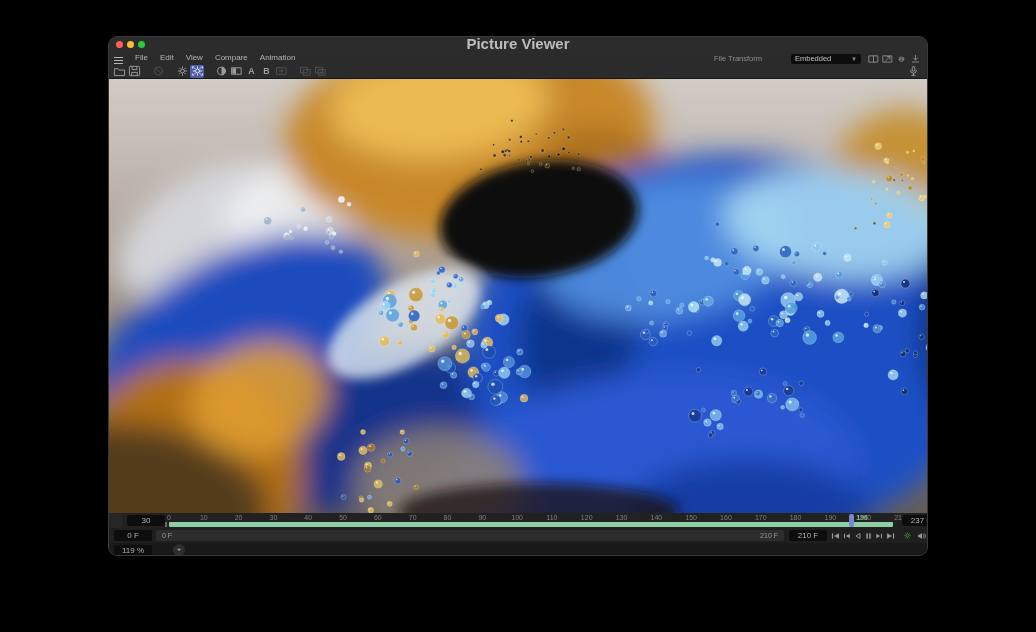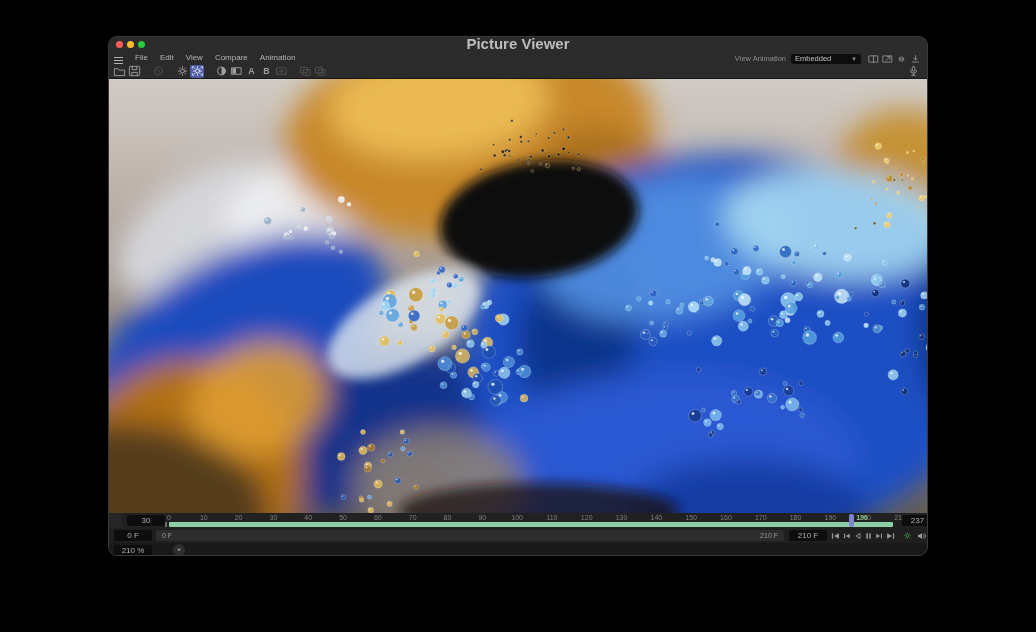--- a/index.html
+++ b/index.html
@@ -13,21 +13,21 @@
   .t-red{left:7px;background:#ff5f57;} .t-yellow{left:18px;background:#febc2e;} .t-green{left:29px;background:#28c840;}
   .title{width:100%;text-align:center;font-size:15px;font-weight:bold;color:#bdbdbd;line-height:14px;}
   
   .menubar{position:absolute;left:0;top:14px;width:100%;height:13px;background:#2b2b2b;border-bottom:1px solid #1f1f1f;display:flex;align-items:flex-end;}
   .hamburger{width:9px;height:7px;margin:0 6px 0 5px;display:flex;flex-direction:column;justify-content:space-between;cursor:default;}
   .hamburger i{display:block;height:1px;background:#b5b5b5;}
   .menu-item{font-size:8px;color:#b4b4b4;padding:0 6px;line-height:13px;}
   .menubar-right{margin-left:auto;display:flex;align-items:center;padding-right:5px;}
   .vt-label{font-size:7.5px;color:#8f8f8f;margin-right:5px;}
   .vt-select{width:62px;height:10px;background:#0d0d0d;border-radius:2px;color:#c3c3c3;font-size:7.5px;
-    display:flex;align-items:center;padding:0 4px;justify-content:space-between;margin-right:7px;}
+    display:flex;align-items:center;padding:0 4px;justify-content:space-between;margin-right:7px;margin-left:24px;}
   .vt-caret{font-size:6px;color:#8a8a8a;}
   .mini-icons{display:flex;gap:2px;align-items:center;}
   .mini-icons .icon-btn{width:11px;height:11px;display:flex;align-items:center;justify-content:center;}
   
   .toolbar{position:absolute;left:0;top:27px;width:100%;height:15px;background:#2b2b2b;border-bottom:1px solid #161616;display:flex;align-items:center;padding-left:3px;box-sizing:border-box;}
   .icon-btn{width:14px;height:13px;display:flex;align-items:center;justify-content:center;border-radius:2px;margin-right:1px;}
   .icon-btn.active{background:#4e5ca8;}
   .tb-gap{width:9px;}
   .toolbar-right{margin-left:auto;padding-right:6px;display:flex;}
   
@@ -71,21 +71,21 @@
     </div>
 
     <div class="menubar">
       <span class="hamburger">
           <i></i>
           <i></i>
           <i></i>
         </span>
       <span id="menu-items"><span class="menu-item">File</span><span class="menu-item">Edit</span><span class="menu-item">View</span><span class="menu-item">Compare</span><span class="menu-item">Animation</span></span>
       <span class="menubar-right">
-        <span class="vt-label">View Animation</span>
+        <span class="vt-label">File Transform</span>
         <span class="vt-select">
           <span>Embedded</span>
           <span class="vt-caret">▼</span>
         </span>
         <span class="mini-icons" id="menubar-icons">
             <span class="icon-btn" style="width: 11px;">
               <svg width="13" height="12" viewBox="0 0 14 12" fill="none" stroke="#9a9a9a" stroke-width="1" stroke-linecap="round" stroke-linejoin="round">
                 <rect x="1.5" y="2" width="11" height="8"></rect>
                 <path d="M7 2 V10"></path>
               </svg>
@@ -829,21 +829,21 @@
           <span class="tp-btn" style="margin-left: 3px;">
             <svg width="10" height="10" viewBox="0 0 10 10" fill="#9a9a9a" stroke="none">
               <path d="M1.2 3.7 h1.8 L5.6 1.6 V8.4 L3 6.3 H1.2 Z"></path>
               <path d="M6.8 3 a2.6 2.6 0 0 1 0 4 M8 2 a4 4 0 0 1 0 6" fill="none" stroke="#9a9a9a" stroke-width="0.9"></path>
             </svg>
           </span>
         </div>
     </div>
 
     <div class="statusrow">
-      <div class="num-box zoom-box">210 %</div>
+      <div class="num-box zoom-box">119 %</div>
       <div class="round-btn">
         <svg width="8" height="8" viewBox="0 0 10 10">
             <path d="M2.5 3.5 L5 6.5 L7.5 3.5 Z" fill="#9a9a9a"></path>
           </svg>
       </div>
     </div>
 
   </div>
 </div>
 

